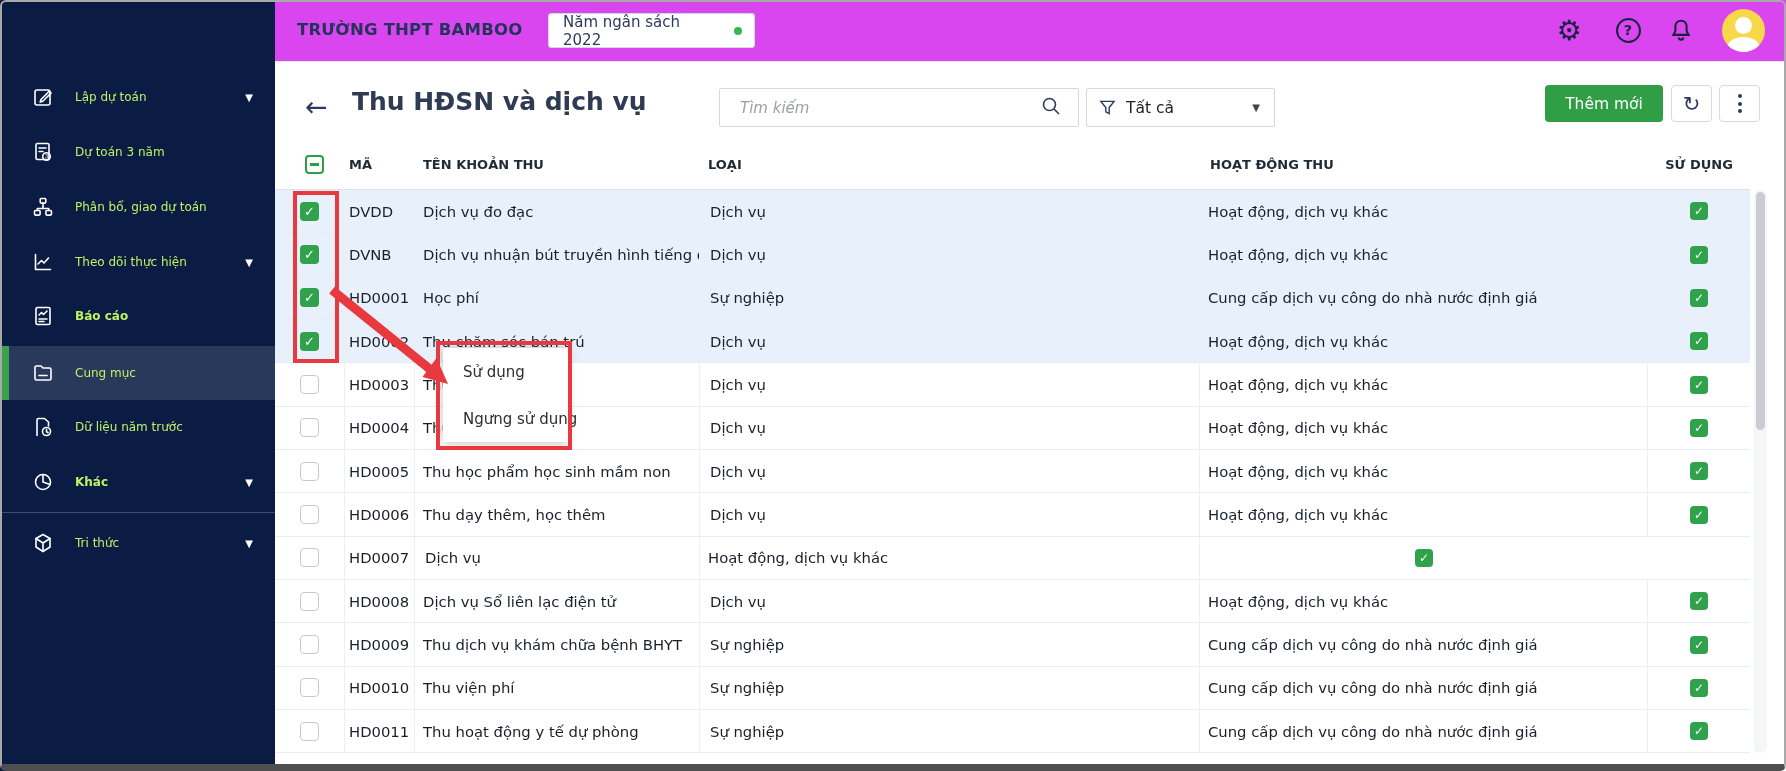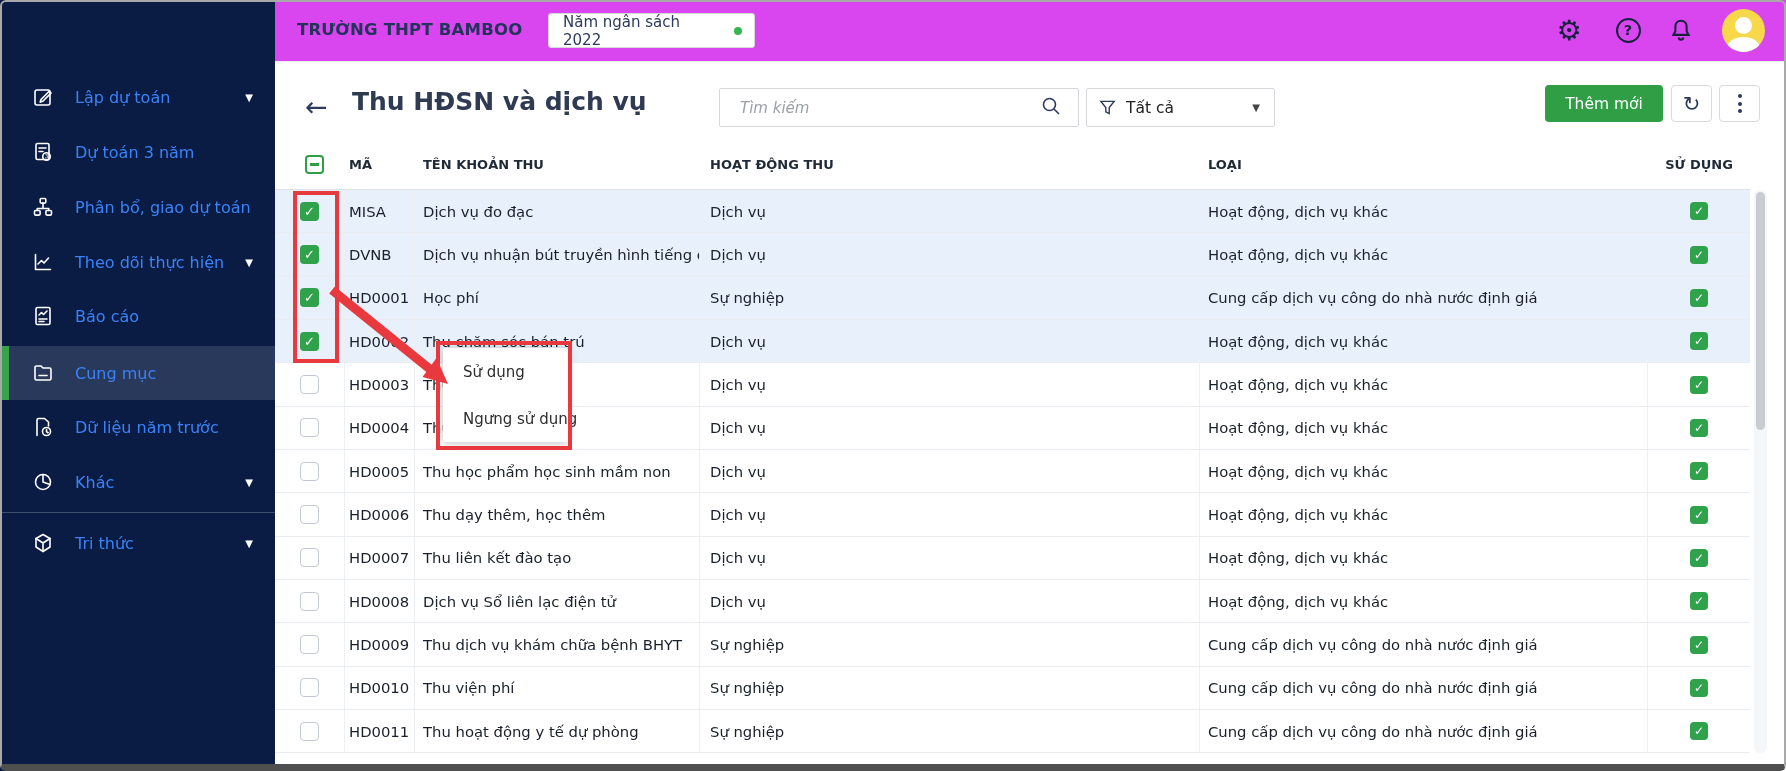--- a/index.html
+++ b/index.html
@@ -18,21 +18,21 @@
   }
   
   .sidebar { position:absolute; left:0; top:0; width:275px; height:771px; background:#0a1c44; z-index:5; }
   .brand-row { position:absolute; left:0; top:0; width:275px; height:66px; }
   .logo { position:absolute; left:13px; top:9px; }
   .brand-title { position:absolute; left:72px; top:26px; color:#fff; font-size:18px; font-weight:bold; letter-spacing:.2px; }
   .hamburger { position:absolute; right:17px; top:21px; width:27px; height:22px; display:flex; flex-direction:column; justify-content:space-between; cursor:pointer; }
   .hamburger span { height:3.5px; background:#fff; border-radius:2px; }
   .side-item { position:absolute; left:0; width:275px; height:54px; display:flex; align-items:center; padding-left:30px; cursor:pointer; }
   .side-item .s-icon { width:26px; height:26px; flex:0 0 26px; display:flex; align-items:center; justify-content:center; }
-  .side-item .s-label { color:#3b82f6; font-size:16px; margin-left:19px; white-space:nowrap; }
+  .side-item .s-label { color:#bef264; font-size:12px; margin-left:19px; white-space:nowrap; }
   .side-item .chev { margin-left:auto; margin-right:22px; color:#fff; font-size:10px; }
   .side-item.active { background:rgba(255,255,255,0.13); }
   .side-item.active::before { content:""; position:absolute; left:0; top:0; width:9px; height:100%; background:#3aa24b; }
   .side-divider { position:absolute; left:0; width:275px; height:1px; background:rgba(255,255,255,0.22); }
   
   .topbar { position:absolute; left:275px; top:0; width:1511px; height:62px; background:#d946ef; border-bottom:1px solid #ececec; }
   .school { position:absolute; left:22px; top:20px; font-size:16.5px; font-weight:bold; color:#24335c; letter-spacing:.2px; }
   .year-box { position:absolute; left:273px; top:13px; width:207px; height:35px; border:1px solid #d5d7db; border-radius:3px; display:flex; align-items:center; padding:0 12px 0 14px; cursor:pointer; background:#fff; }
   .year-box .y-label { font-size:15px; color:#2b3a5e; }
   .year-box .y-dot { width:8px; height:8px; border-radius:50%; background:#35b653; margin-left:12px; }
@@ -133,21 +133,21 @@
       <div class="side-item" style="top: 235px;">
         <span class="s-icon">
           <svg width="24" height="24" viewBox="0 0 24 24" fill="none" stroke="#ffffff" stroke-width="1.6" stroke-linecap="round" stroke-linejoin="round">
             <path d="M4.5 4.5v15h15"></path>
             <path d="M7 14l3.5-3.5 2.5 2.5 4.5-5"></path>
           </svg>
         </span>
         <span class="s-label">Theo dõi thực hiện</span>
         <span class="chev">▼</span>
       </div>
-      <div class="side-item" style="top: 289px;">
+      <div class="side-item" style="top: 289px; font-weight: bold;">
         <span class="s-icon">
           <svg width="24" height="24" viewBox="0 0 24 24" fill="none" stroke="#ffffff" stroke-width="1.6" stroke-linecap="round" stroke-linejoin="round">
             <rect x="5" y="3.5" width="14" height="17" rx="1.5"></rect>
             <path d="M8 11l2.5-2.5 2 2 3.5-3.5"></path>
             <path d="M8 15h8M8 17.5h5"></path>
           </svg>
         </span>
         <span class="s-label">Báo cáo</span>
       </div>
       <div class="side-item active" style="top: 346px;">
@@ -162,21 +162,21 @@
       <div class="side-item" style="top: 400px;">
         <span class="s-icon">
           <svg width="24" height="24" viewBox="0 0 24 24" fill="none" stroke="#ffffff" stroke-width="1.6" stroke-linecap="round" stroke-linejoin="round">
             <path d="M6 20.5V5a1.5 1.5 0 0 1 1.5-1.5h6L17.5 7v4"></path>
             <circle cx="15.5" cy="16.5" r="4"></circle>
             <path d="M15.5 14.5v2.2l1.6 1"></path>
           </svg>
         </span>
         <span class="s-label">Dữ liệu năm trước</span>
       </div>
-      <div class="side-item" style="top: 455px;">
+      <div class="side-item" style="top: 455px; font-weight: bold;">
         <span class="s-icon">
           <svg width="24" height="24" viewBox="0 0 24 24" fill="none" stroke="#ffffff" stroke-width="1.6" stroke-linecap="round" stroke-linejoin="round">
             <circle cx="12" cy="12" r="7.5"></circle>
             <path d="M12 12V4.5M12 12l7 2.5"></path>
           </svg>
         </span>
         <span class="s-label">Khác</span>
         <span class="chev">▼</span>
       </div>
       <div class="side-item" style="top: 516px;">
@@ -249,31 +249,31 @@
 </div>
 
 <div class="thead">
   <div class="th selall-wrap">
     <span class="selall">
         <i></i>
       </span>
   </div>
   <div class="th c-code">MÃ</div>
   <div class="th">TÊN KHOẢN THU</div>
+  <div class="th">LOẠI</div>
   <div class="th c-act">HOẠT ĐỘNG THU</div>
-  <div class="th">LOẠI</div>
   <div class="th c-used">SỬ DỤNG</div>
 </div>
 
 <div class="tbody" id="table-body">
     <div class="trow selected">
       <div class="td c-sel">
         <span class="cb checked">✓</span>
       </div>
-      <div class="td c-code">MISA</div>
+      <div class="td c-code">DVDD</div>
       <div class="td c-name">Dịch vụ đo đạc</div>
       <div class="td c-act">Dịch vụ</div>
       <div class="td c-type">Hoạt động, dịch vụ khác</div>
       <div class="td c-used">
         <span class="used-cb">✓</span>
       </div>
     </div>
     <div class="trow selected">
       <div class="td c-sel">
         <span class="cb checked">✓</span>
@@ -356,21 +356,20 @@
       <div class="td c-type">Hoạt động, dịch vụ khác</div>
       <div class="td c-used">
         <span class="used-cb">✓</span>
       </div>
     </div>
     <div class="trow">
       <div class="td c-sel">
         <span class="cb unchecked"></span>
       </div>
       <div class="td c-code">HD0007</div>
-      <div class="td c-name">Thu liên kết đào tạo</div>
       <div class="td c-act">Dịch vụ</div>
       <div class="td c-type">Hoạt động, dịch vụ khác</div>
       <div class="td c-used">
         <span class="used-cb">✓</span>
       </div>
     </div>
     <div class="trow">
       <div class="td c-sel">
         <span class="cb unchecked"></span>
       </div>

